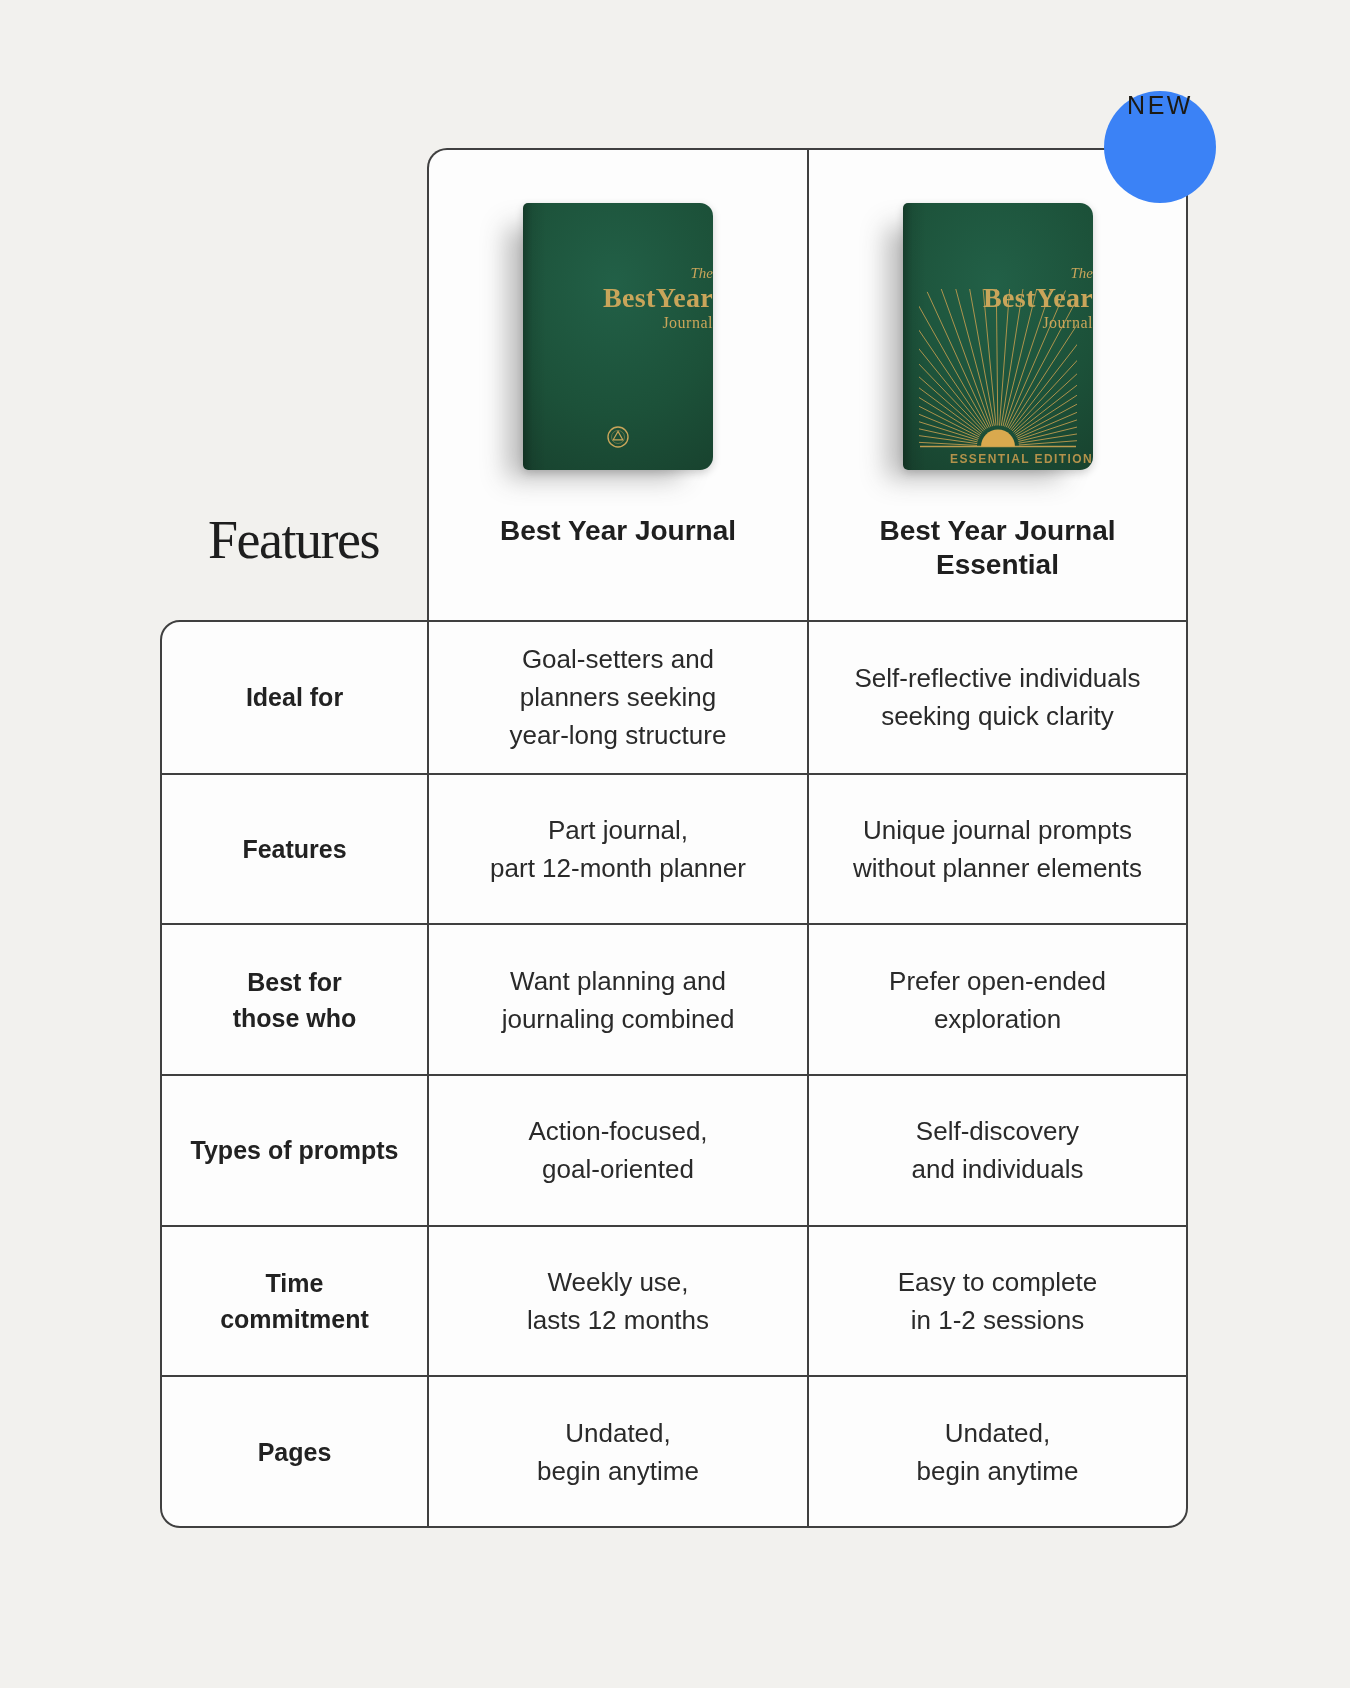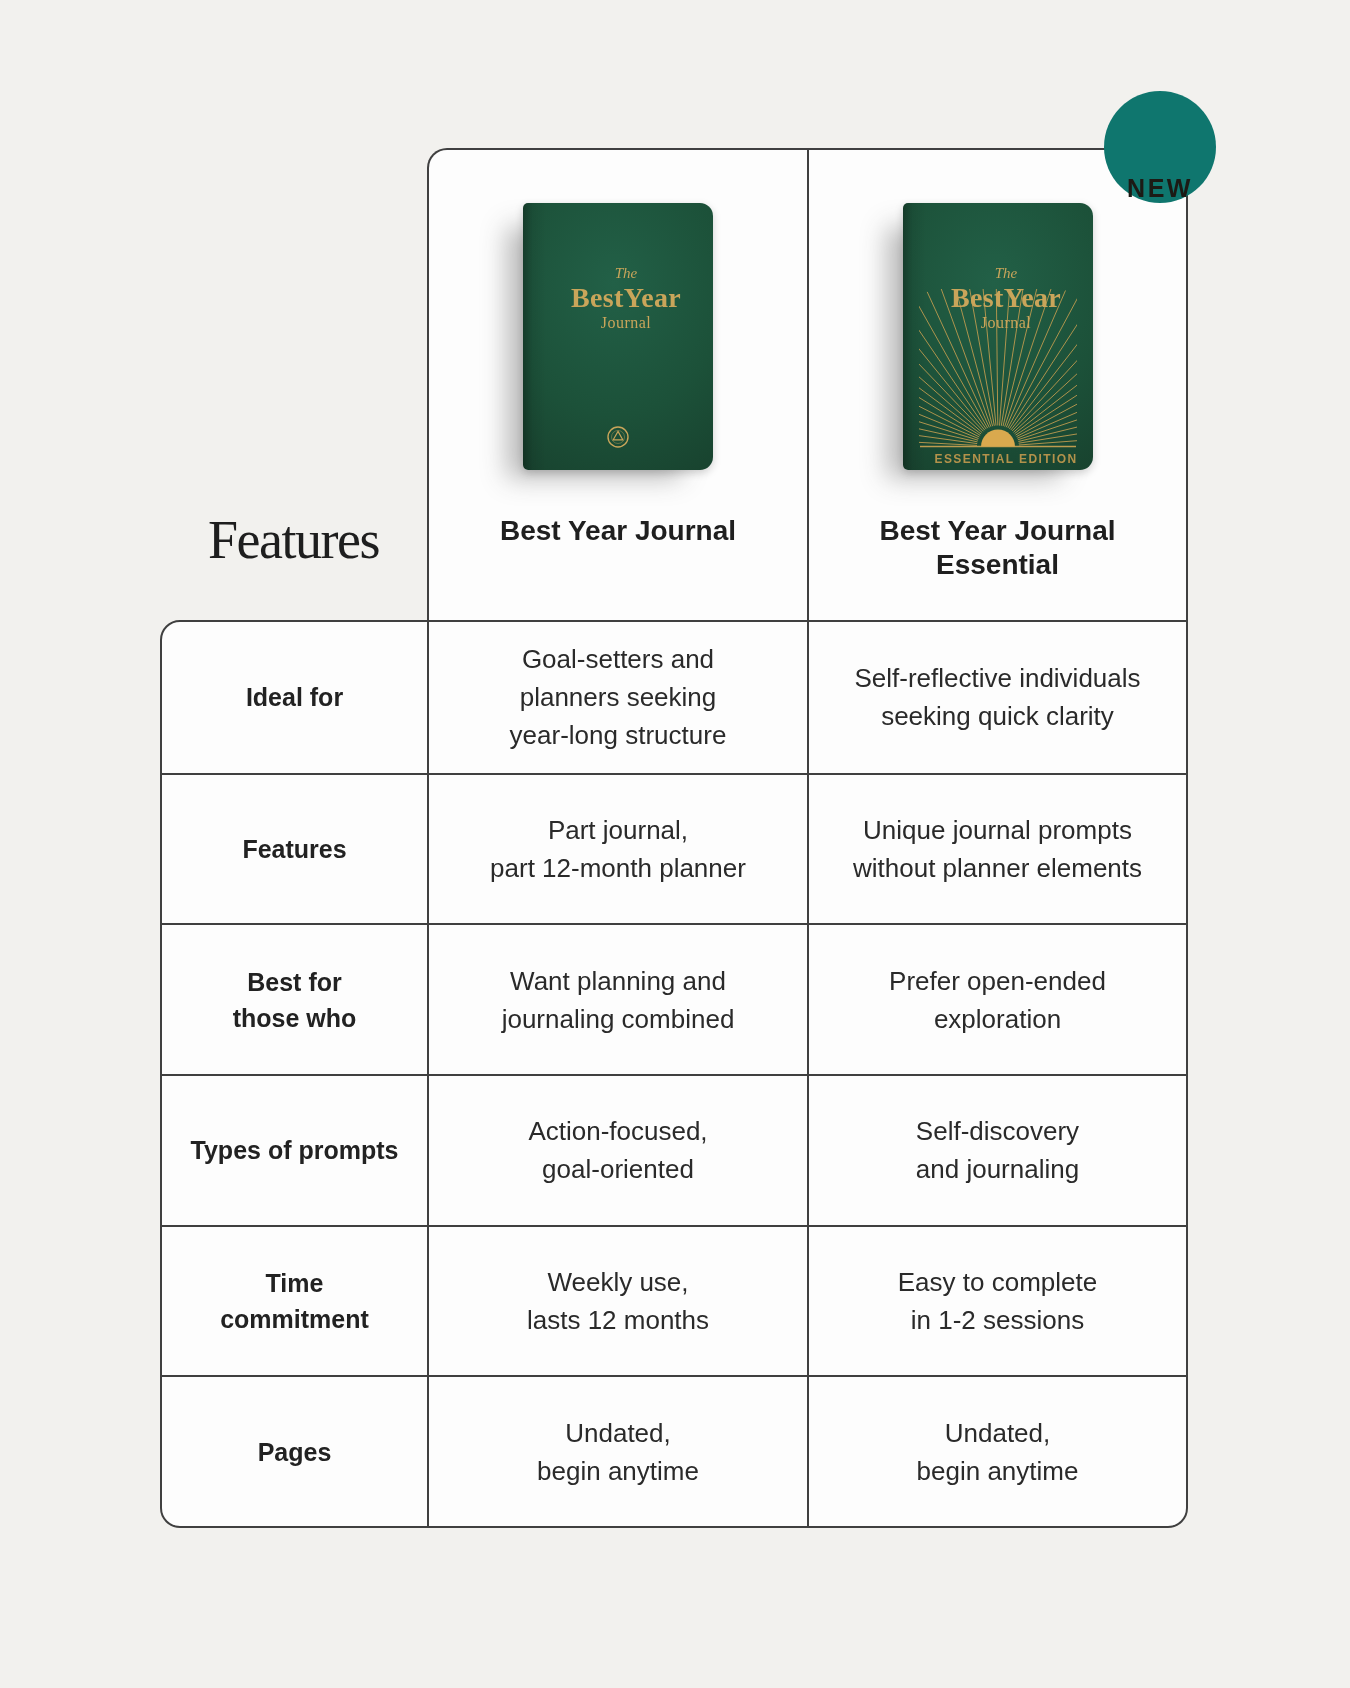--- a/index.html
+++ b/index.html
@@ -27,45 +27,44 @@
   .product-half { position: relative; box-sizing: border-box; }
   .product-half.first { width: 380px; border-right: 2px solid #404040; }
   .product-half.second { flex: 1; }
 
   
   .new-badge {
     position: absolute;
     left: 1104px; top: 91px;
     width: 112px; height: 112px;
     border-radius: 50%;
-    background: #0f766e;
-    display: flex; align-items: flex-end; justify-content: center;
-    font-weight: 700; font-size: 25px; letter-spacing: 2.5px;
+    background: #3b82f6;
+    display: flex; align-items: flex-start; justify-content: center;
+    font-weight: 400; font-size: 25px; letter-spacing: 2.5px;
     color: #1c1a15;
     z-index: 5;
   }
 
   
   .book {
     position: absolute;
     width: 190px; height: 267px;
     border-radius: 5px 13px 13px 5px;
     background:
       linear-gradient(90deg, rgba(0,0,0,0.28) 0%, rgba(0,0,0,0.07) 5%, rgba(0,0,0,0) 12%),
       radial-gradient(130% 110% at 48% 30%, #226047 0%, #1c5139 45%, #173f2c 82%, #123322 100%);
     box-shadow: -24px 16px 26px -8px rgba(60,60,60,0.35), 0 3px 8px rgba(0,0,0,0.18);
     z-index: 2;
   }
   .book.updated   { left: 523px; top: 203px; }
   .book.essential { left: 903px; top: 203px; }
   .cover-the, .cover-main, .cover-sub, .cover-edition {
     position: absolute; left: 0; width: 100%;
-    text-align: center; color: #c9a55a;
+    text-align: right; color: #c9a55a;
     font-family: "Liberation Serif", serif;
-    padding-left: 8px;
   }
   .cover-the  { top: 62px;  font-size: 15px; font-style: italic; }
   .cover-main { top: 79px;  font-size: 28px; font-weight: 600; word-spacing: -6px; letter-spacing: 0.3px; }
   .cover-sub  { top: 111px; font-size: 16px; letter-spacing: 0.5px; }
   .cover-edition {
     top: 249px; font-size: 12px; font-weight: 700; letter-spacing: 1.4px;
     font-family: "Liberation Sans", sans-serif; color: #b3924b;
   }
   .emblem { position: absolute; left: 83px; top: 222px; width: 24px; height: 24px; }
   .sunburst { position: absolute; left: 0; top: 0; width: 190px; height: 267px; }
@@ -230,21 +229,21 @@
 those who</div>
     <div class="cell bl bt">Want planning and
 journaling combined</div>
     <div class="cell bl bt">Prefer open-ended
 exploration</div>
 
     <div class="cell label bt">Types of prompts</div>
     <div class="cell bl bt">Action-focused,
 goal-oriented</div>
     <div class="cell bl bt">Self-discovery
-and journaling</div>
+and individuals</div>
 
     <div class="cell label bt">Time
 commitment</div>
     <div class="cell bl bt">Weekly use,
 lasts 12 months</div>
     <div class="cell bl bt">Easy to complete
 in 1-2 sessions</div>
 
     <div class="cell label bt">Pages</div>
     <div class="cell bl bt">Undated,

